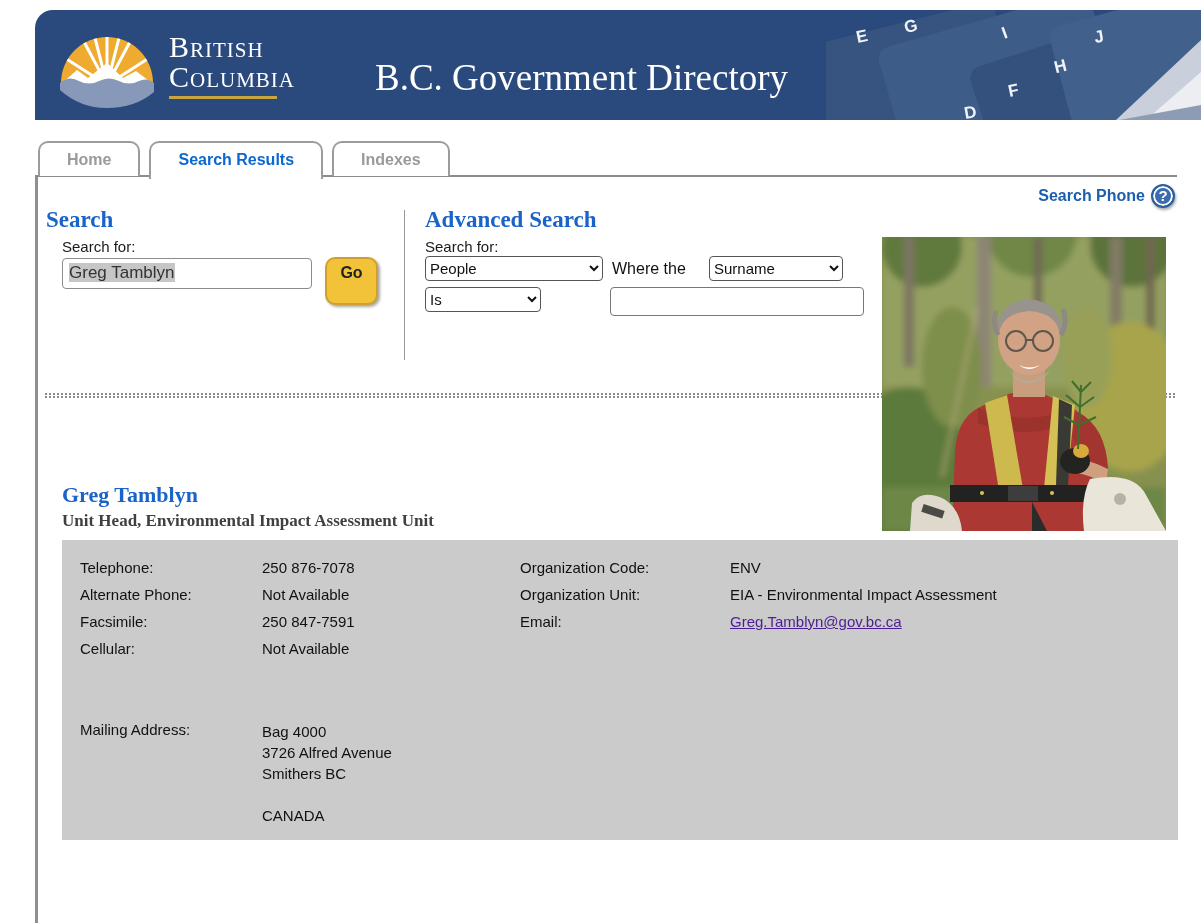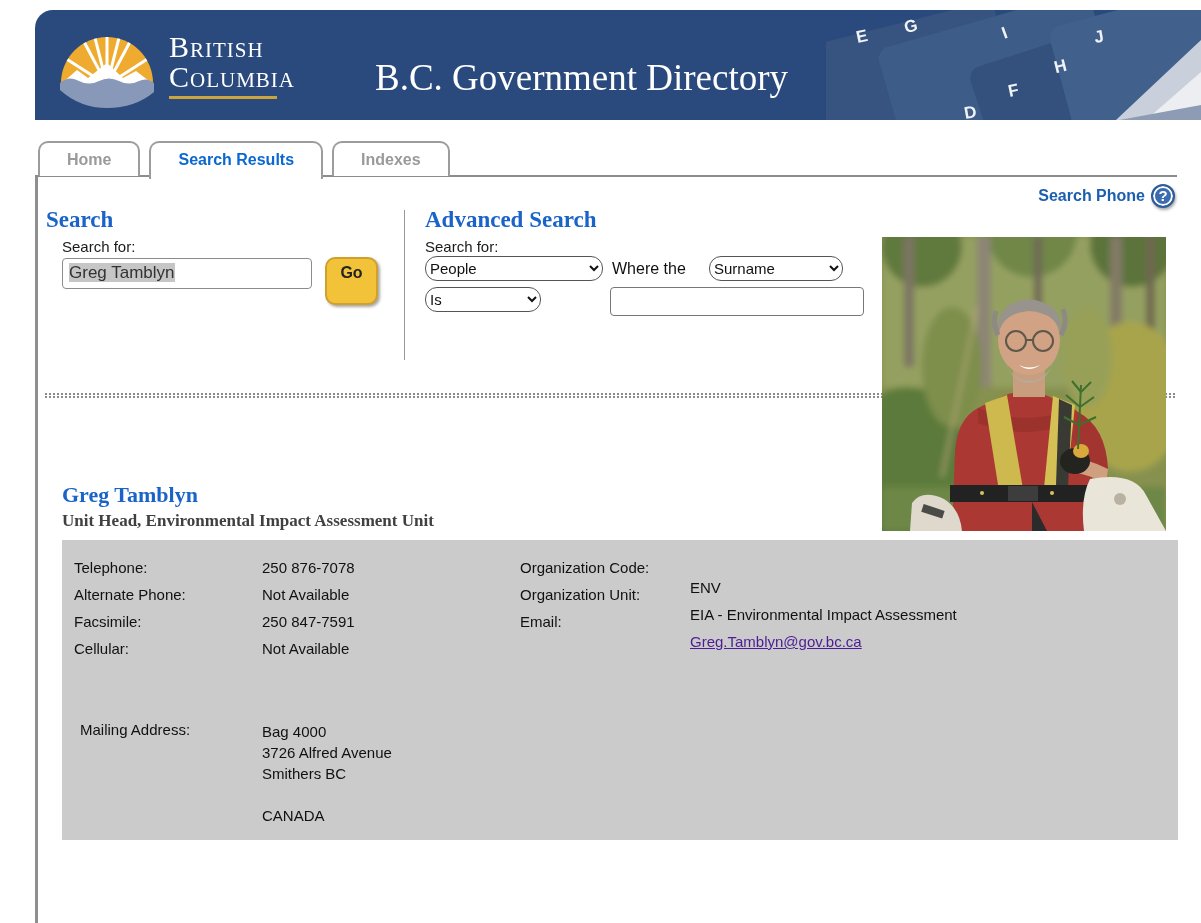--- a/index.html
+++ b/index.html
@@ -50,21 +50,21 @@
                   font-size:17px; color:#333; padding:4px 6px; cursor:text; }
   .search-input .selected { background:#c6c6c6; }
 
   .go-button { position:absolute; left:325px; top:257px; width:53px; height:48px;
                background:#f2c238; border:2px solid #cfa02e; border-radius:10px;
                font-weight:bold; font-size:16px; color:#222; text-align:center; line-height:27px;
                box-shadow:2px 2px 3px rgba(0,0,0,.35); cursor:pointer; }
 
   .vdivider { position:absolute; left:404px; top:210px; width:1px; height:150px; background:#999; }
 
-  select { font-size:15px; border:1px solid #555; border-radius:12px; background:#fff; color:#111; }
+  select { font-size:15px; border:1px solid #555; border-radius:4px; background:#fff; color:#111; }
   .sel-category { position:absolute; left:425px; top:256px; width:178px; height:25px; }
   .lbl-where { position:absolute; left:612px; top:260px; font-size:16px; color:#111; }
   .sel-field { position:absolute; left:709px; top:256px; width:134px; height:25px; }
   .sel-operator { position:absolute; left:425px; top:287px; width:116px; height:25px; }
   .adv-value-input { position:absolute; left:610px; top:287px; width:254px; height:29px;
                      border:1px solid #777; border-radius:4px; font-size:16px; padding:0 6px; }
 
   .dotted-divider { position:absolute; left:45px; top:393px; width:1130px; height:5px;
                     border-top:2px dotted #8a8a8a; border-bottom:2px dotted #8a8a8a; }
 
@@ -72,22 +72,22 @@
   .photo { position:absolute; left:882px; top:237px; width:284px; height:294px; z-index:5; }
 
   
   .person-name { position:absolute; left:62px; top:482px; font-family:"Liberation Serif", serif;
                  font-weight:bold; font-size:22px; color:#1a63c9; }
   .person-title { position:absolute; left:62px; top:511px; font-family:"Liberation Serif", serif;
                   font-weight:bold; font-size:17px; color:#404040; }
 
   .info-box { position:absolute; left:62px; top:540px; width:1116px; height:300px; background:#cbcbcb; }
   .cell { position:absolute; font-size:15px; color:#111; white-space:nowrap; }
-  .c-lab1 { left:12px; }  .c-val1 { left:200px; }
-  .c-lab2 { left:458px; } .c-val2 { left:628px;margin-top:20px; }
+  .c-lab1 { left:18px; }  .c-val1 { left:200px; }
+  .c-lab2 { left:458px; } .c-val2 { left:668px; }
   .r0 { top:19px; } .r1 { top:46px; } .r2 { top:73px; } .r3 { top:100px; }
   .addr-label { left:18px; top:181px; }
   .addr-lines { position:absolute; left:200px; top:181px; font-size:15px; color:#111; line-height:21px; }
   .addr-country { margin-top:21px; }
   .email-link { color:#4c1d95; text-decoration:underline; cursor:pointer; }
 </style>
 </head>
 <body>
 
 <div class="page">

